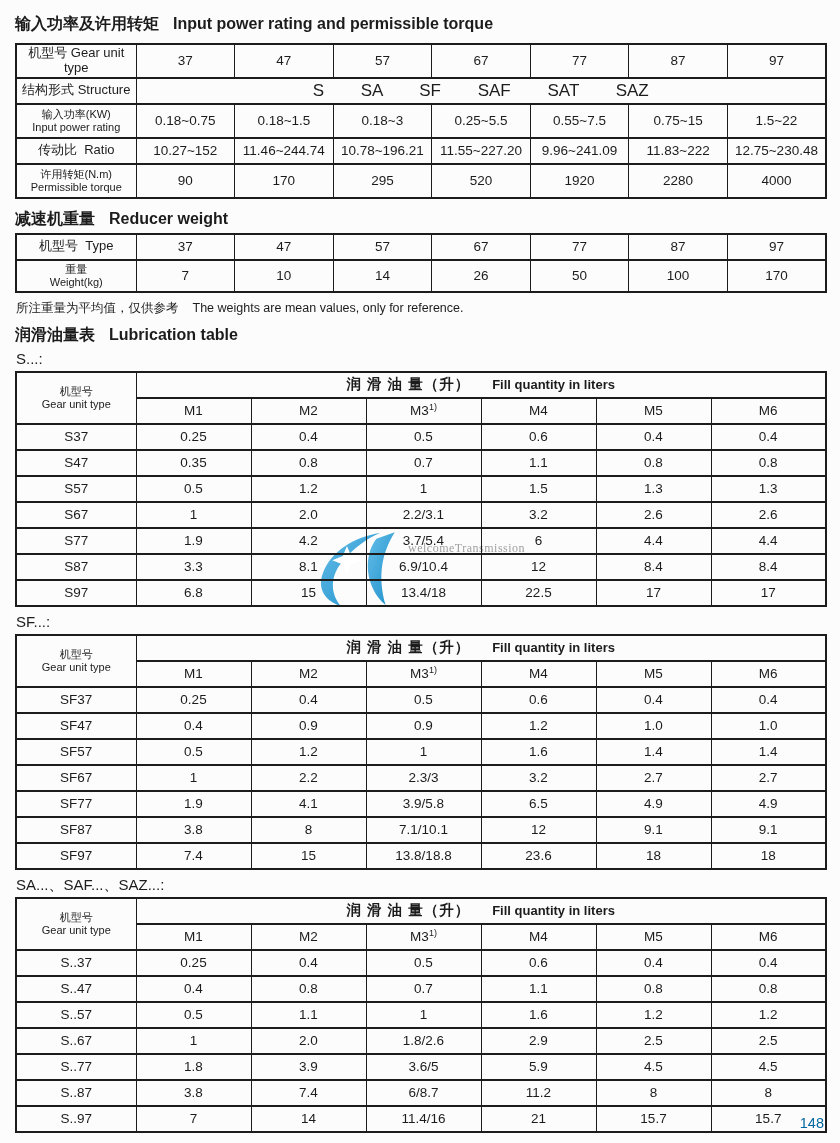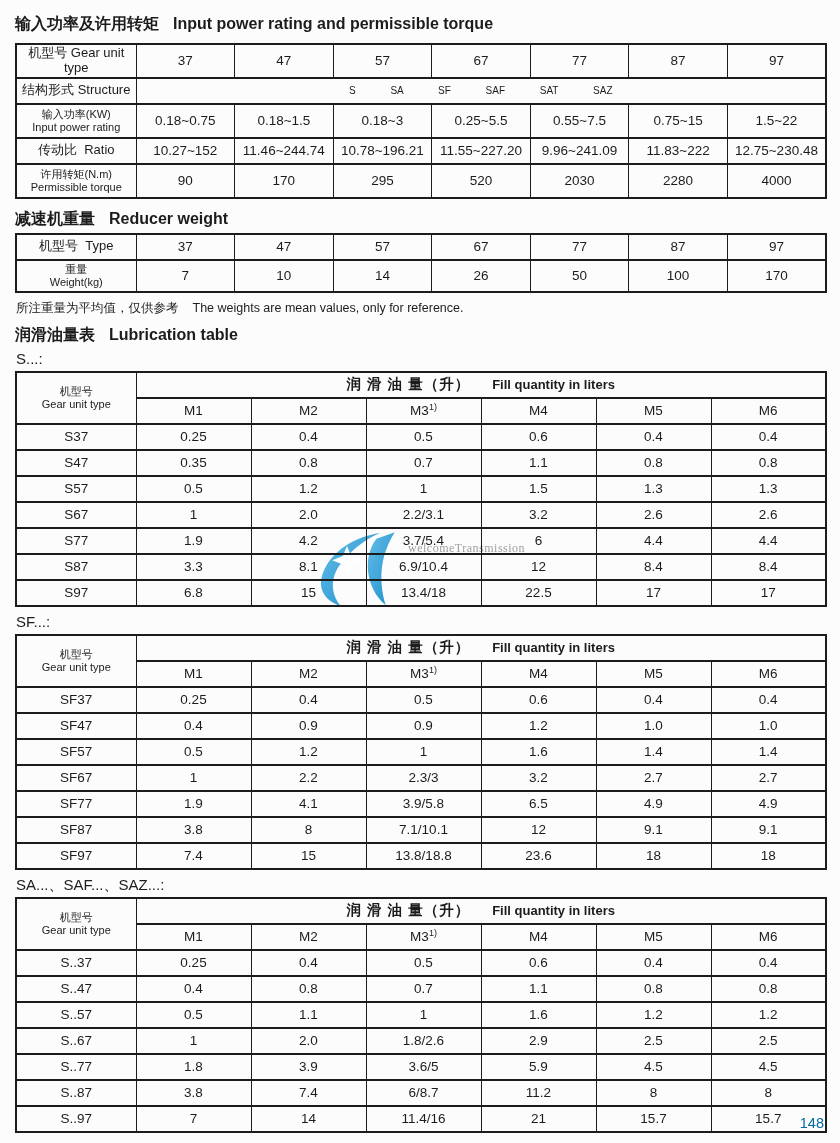--- a/index.html
+++ b/index.html
@@ -36,21 +36,21 @@
     font-size:13.5px;
     font-weight:normal;
     padding:1px 2px;
     line-height:1.15;
   }
   tr { height:26px; }
   tr.tall { height:34px; }
   tr.tall2 { height:32px; }
   .label { font-size:13px; white-space:pre-wrap; }
   .two-line { font-size:11px; line-height:1.2; }
-  .structure-cell { word-spacing:32px; font-size:10px; }
+  .structure-cell { word-spacing:32px; font-size:17px; }
   .fill-head { font-weight:bold; }
   .fill-head .zh { font-size:14.5px; letter-spacing:1px; }
   .fill-head .en { font-size:13px; margin-left:22px; }
   sup { font-size:9px; line-height:0; }
 
   .note { font-size:12.5px; margin:8px 0 0 1px; line-height:15px; }
   .note .en { margin-left:14px; }
   .tbl-label { font-size:15px; margin:6px 0 4px 1px; line-height:17px; }
   .mt { margin-top:3px; }
 
@@ -147,21 +147,21 @@
           <td>9.96~241.09</td>
           <td>11.83~222</td>
           <td>12.75~230.48</td>
         </tr>
     <tr class="tall">
       <td class="two-line"><span>许用转矩(N.m)</span><br><span>Permissible torque</span></td>
     <td>90</td>
           <td>170</td>
           <td>295</td>
           <td>520</td>
-          <td>2030</td>
+          <td>1920</td>
           <td>2280</td>
           <td>4000</td>
         </tr>
   </tbody>
     </table>
 
   <div class="sec-title t2">
     <span class="zh">减速机重量</span><span class="en">Reducer weight</span>
   </div>
 

